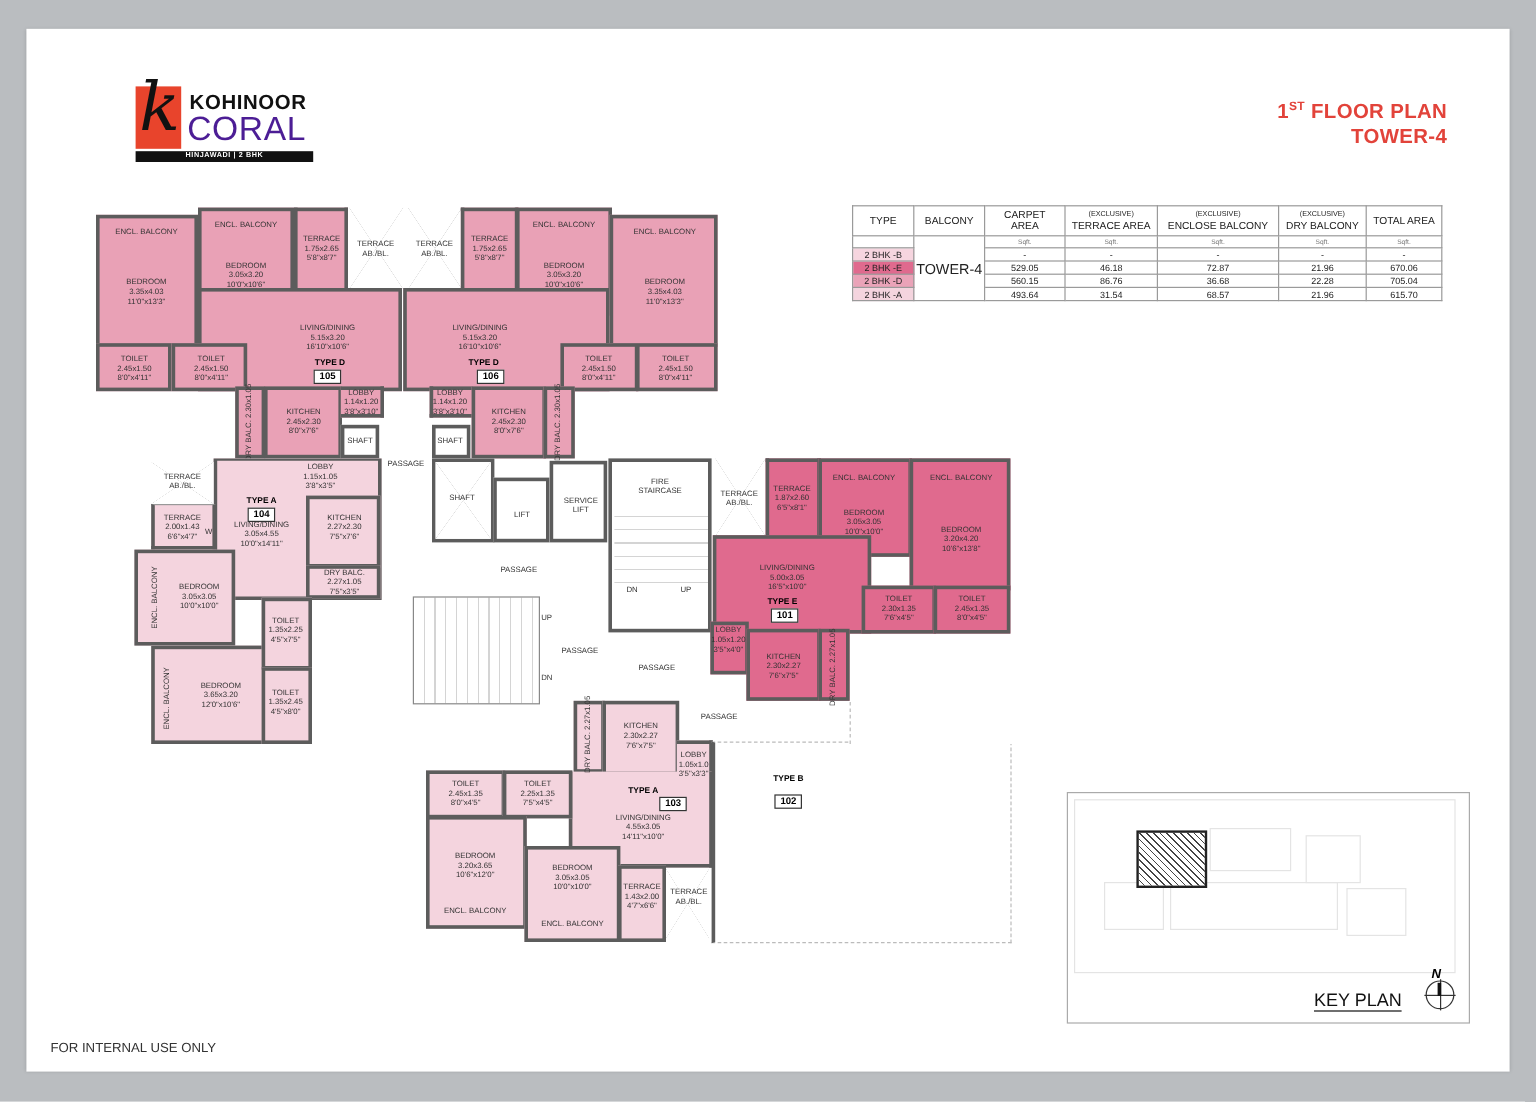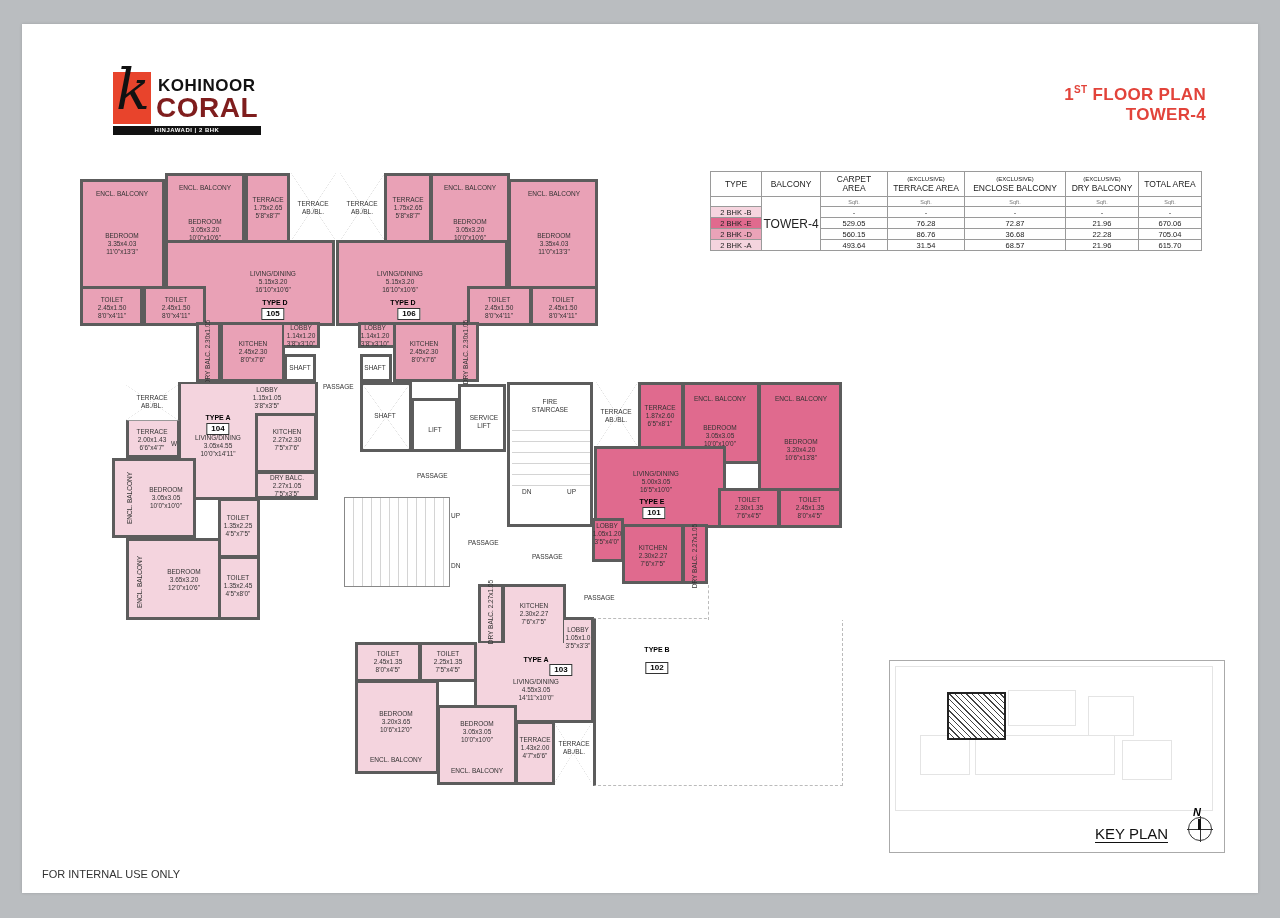--- a/index.html
+++ b/index.html
@@ -3,21 +3,21 @@
 <meta charset="utf-8">
 <style>
   html,body{margin:0;padding:0;}
   body{width:1280px;height:918px;background:#babdc0;position:relative;overflow:hidden;font-family:"Liberation Sans",sans-serif;}
   .sheet{position:absolute;left:22px;top:24px;width:1236px;height:869px;background:#ffffff;box-shadow:0 0 3px rgba(0,0,0,0.15);}
   .abs{position:absolute;}
   
   .logo-k{position:absolute;left:113px;top:72px;width:38px;height:52px;background:#e8442c;}
   .logo-k span{position:absolute;left:3px;top:-10px;font-family:"DejaVu Serif",serif;font-style:italic;font-size:56px;color:#111;line-height:1;}
   .logo-t1{position:absolute;left:158px;top:76px;font-size:17px;font-weight:bold;letter-spacing:0.5px;color:#111;}
-  .logo-t2{position:absolute;left:156px;top:92px;font-size:28px;font-weight:bold;letter-spacing:0.5px;color:#7f1d1d;}
+  .logo-t2{position:absolute;left:156px;top:92px;font-size:28px;font-weight:normal;letter-spacing:0.5px;color:#4c1d95;}
   .logo-bar{position:absolute;left:113px;top:126px;width:148px;height:9px;background:#111;color:#fff;font-size:6px;font-weight:bold;text-align:center;line-height:9px;letter-spacing:0.5px;}
   .title{position:absolute;right:74px;top:80px;color:#e2433a;font-weight:bold;font-size:17px;text-align:right;line-height:20px;letter-spacing:0.3px;}
   .title sup{font-size:10px;}
   
   table.area{position:absolute;left:710px;top:171px;border-collapse:collapse;font-size:8px;color:#222;}
   table.area td, table.area th{border:1px solid #9a9a9a;text-align:center;padding:0;font-weight:normal;}
   table.area th{height:24px;font-size:8.5px;line-height:9px;}
   table.area th small{display:block;font-size:6px;}
   table.area td{height:10px;font-size:7.5px;}
   table.area td.unit{font-size:5.5px;color:#777;height:9px;}
@@ -88,21 +88,21 @@
     <td style="background:#f6d5df">2 BHK -B</td>
     <td>-</td>
         <td>-</td>
         <td>-</td>
         <td>-</td>
         <td>-</td>
   </tr>
   <tr>
     <td style="background:#e06a8e">2 BHK -E</td>
     <td>529.05</td>
-        <td>76.28</td>
+        <td>46.18</td>
         <td>72.87</td>
         <td>21.96</td>
         <td>670.06</td>
   </tr>
   <tr>
     <td style="background:#eaa3b8">2 BHK -D</td>
     <td>560.15</td>
         <td>86.76</td>
         <td>36.68</td>
         <td>22.28</td>

